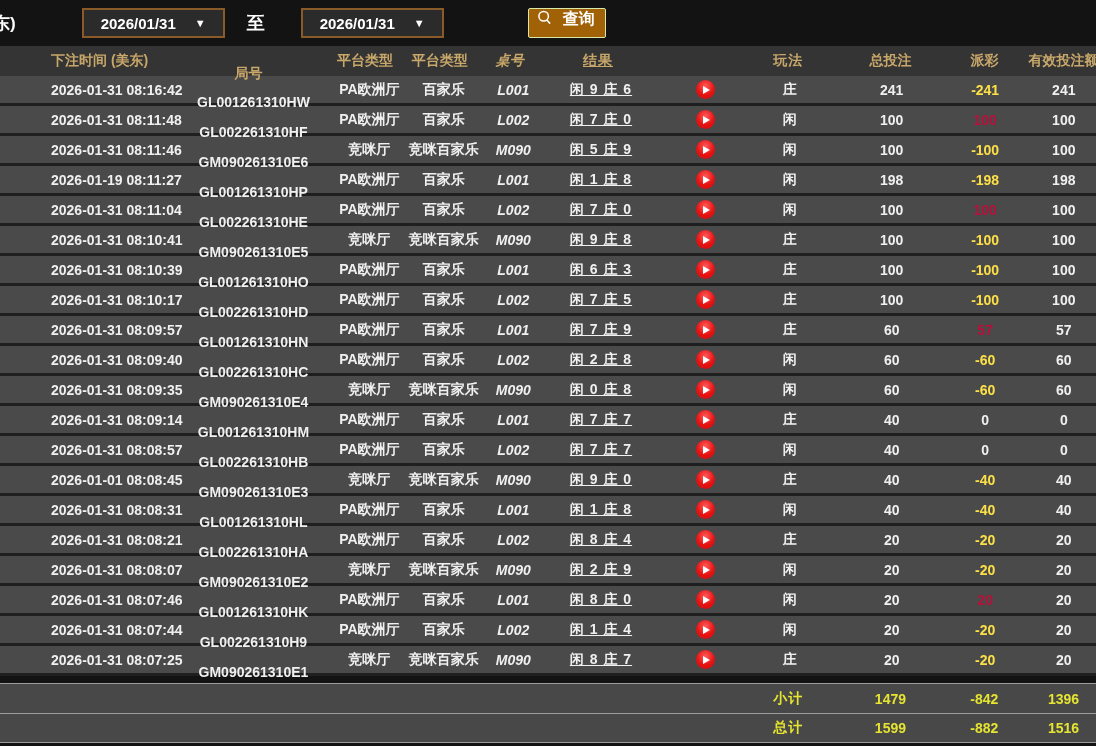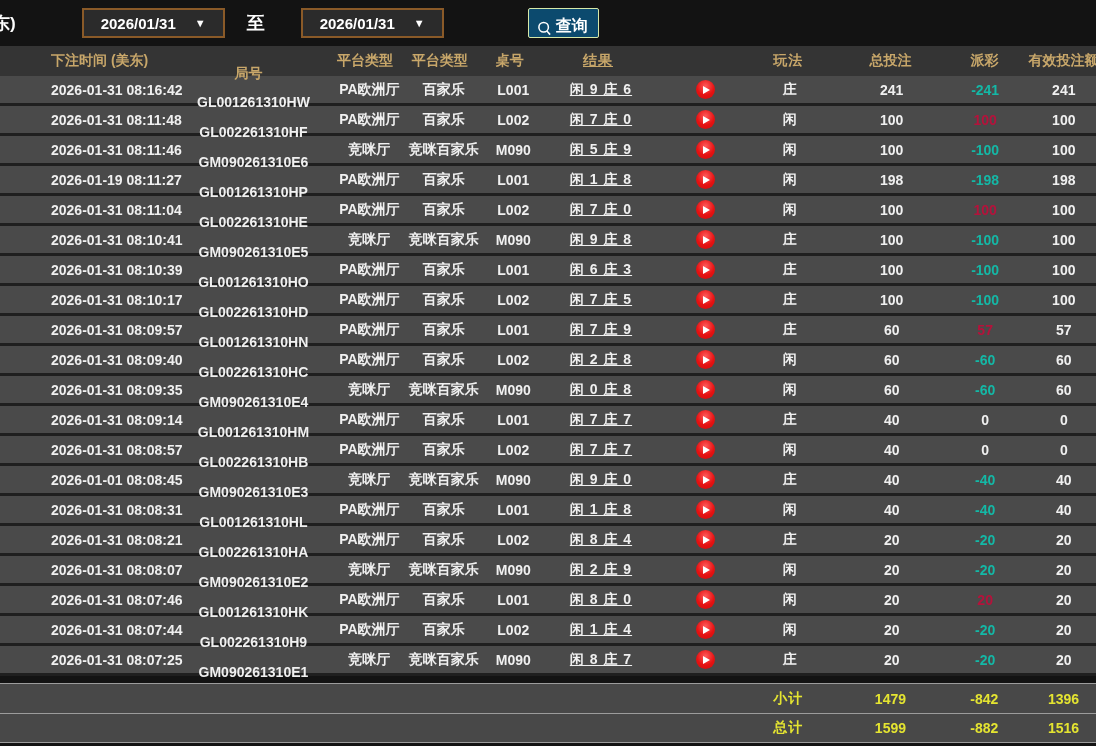--- a/index.html
+++ b/index.html
@@ -21,48 +21,48 @@
     margin-left:66px; width:143px; height:30px;
     background:#2b2b2b; border:2px solid #8a5a28;
     display:flex; align-items:center; justify-content:center;
     color:#fff; font-weight:bold; font-size:15px; cursor:pointer;gap:12px;
   }
   .date-box .arrow { font-size:11px; margin-left:7px; color:#fff; }
   .date-box.second { margin-left:36px; }
   .to-label { margin-left:22px; font-size:18px; font-weight:bold; color:#fff; }
   .search-btn {
     margin-left:84px; height:30px; padding:0 10px 0 7px;
-    background:#0c4a6e; border:1px solid #d7e8a8; border-radius:2px;
-    display:flex; align-items:flex-end; gap:3px;
+    background:#a16207; border:1px solid #d7e8a8; border-radius:2px;
+    display:flex; align-items:flex-start; gap:10px;
     color:#fff; font-size:16px; font-weight:bold; cursor:pointer;
   }
   
   .table-wrap { width:1110px; }
   .thead {
     height:30px; background:#343434; display:flex; align-items:center;
     color:#c8a76a; font-weight:bold; font-size:14px;
   }
   .row {
     height:30px; background:#4a4a4a; display:flex; align-items:center;
     border-bottom:3px solid #1f1f1f; font-size:14px; font-weight:600;
   }
   .c { display:inline-flex; justify-content:center; align-items:center; white-space:nowrap; }
   .c1 { width:148px; justify-content:flex-start; padding-left:18px;margin-left:33px; }
   .c2 { width:152px;margin-top:25px; }
   .c3 { width:66px;margin-left:12px; }
   .c4 { width:90px; }
-  .c5 { width:56px; }
+  .c5 { width:56px;font-style:italic; }
   .c6 { width:128px; letter-spacing:1px;text-decoration:underline; }
   .c7 { width:92px; }
   .c8 { width:85px; letter-spacing:1px; }
   .c9 { width:128px; }
   .c10 { width:68px; }
   .c11 { width:97px; }
   .num { font-weight:bold; }
-  .pay-neg { color:#14b8a6; }
+  .pay-neg { color:#fde047; }
   .pay-pos { color:#b5123b; }
   .pay-zero { color:#f0f0f0; }
   .play-btn {
     width:19px; height:19px; border-radius:50%;
     background:radial-gradient(circle at 50% 32%, #ff5a5a 0%, #e51212 55%, #cf0d0d 100%);
     display:inline-flex; align-items:center; justify-content:center; cursor:pointer;
   }
   .play-btn .tri {
     width:0; height:0; margin-left:2px;
     border-left:7px solid #fff;

